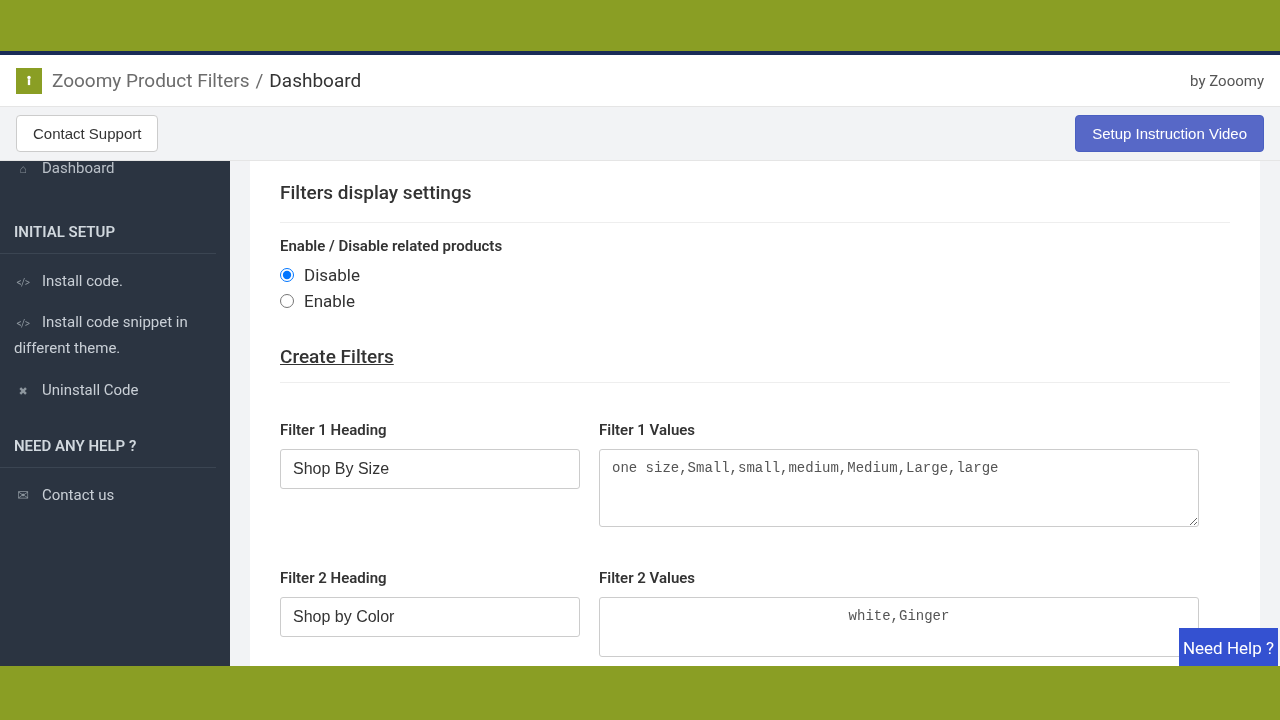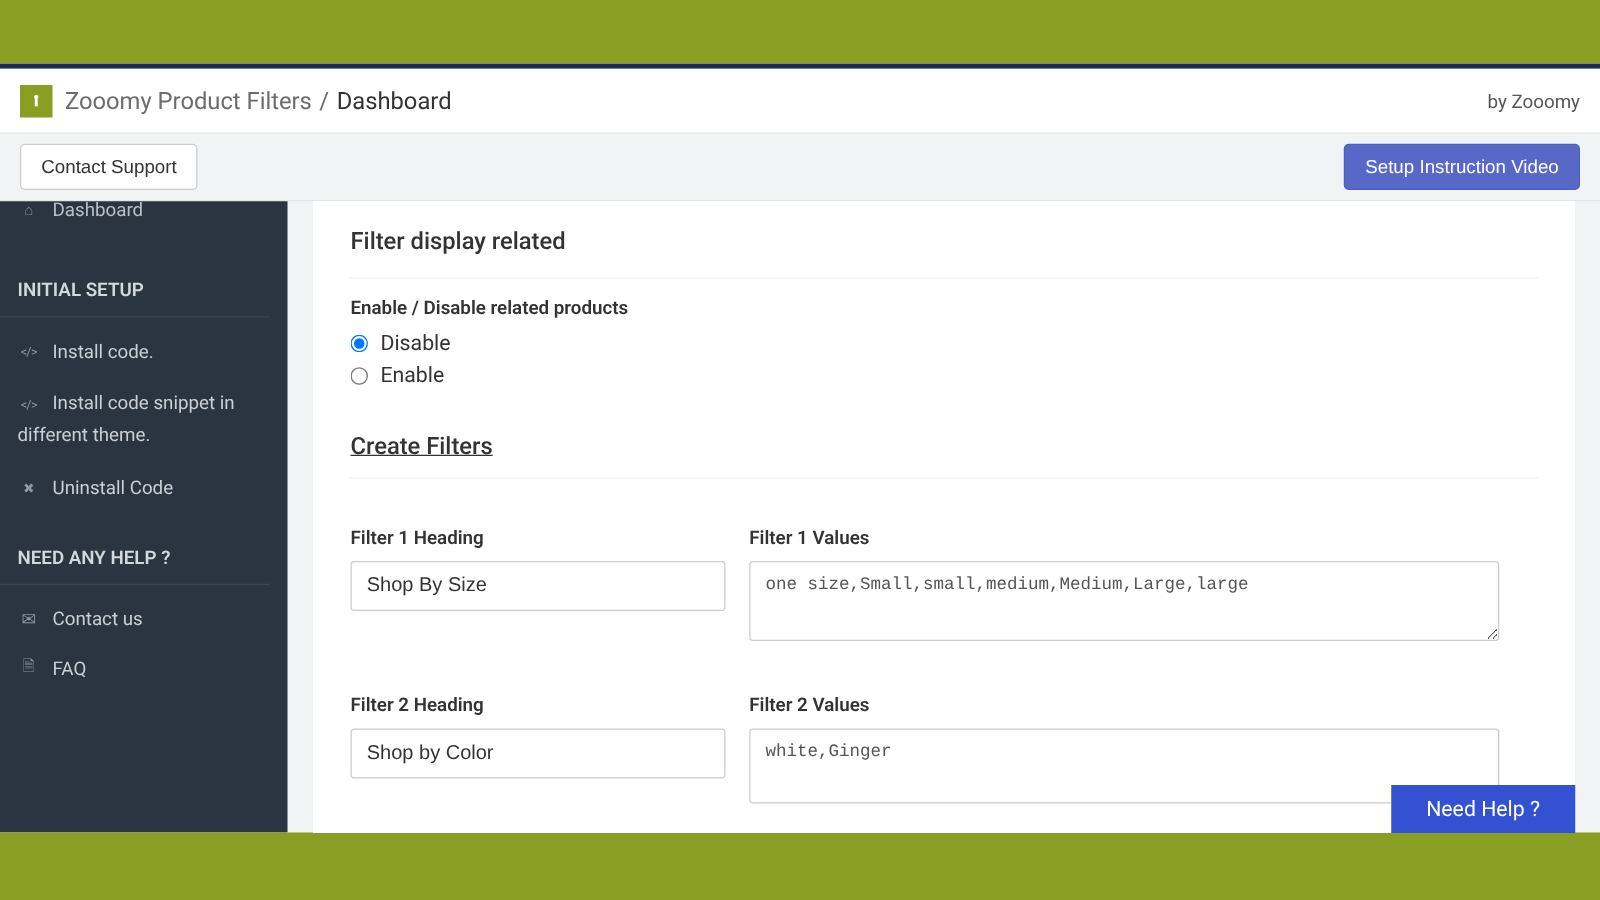--- a/index.html
+++ b/index.html
@@ -207,37 +207,37 @@
   }
   .textarea {
     width: 100%;
     border: 1px solid #ccc;
     border-radius: 3px;
     padding: 10px 12px;
     font-family: "Courier New", monospace;
     font-size: 14px;
     color: #555;
     resize: both;
-    height: 64px;
+    height: 78px;
   }
   .bottom-green {
     position: absolute;
     bottom: 0;
     left: 0;
     right: 0;
     height: 54px;
     background: #8a9e24;
   }
   .need-help {
     position: absolute;
     bottom: 54px;
-    right: 20px;
+    right: 2px;
     background: #3451d1;
     color: #fff;
-    padding: 10px 28px 8px;
+    padding: 10px 4px 8px;
     font-size: 17px;
     cursor: pointer;
   }
   .code-ico::before { content: "</>"; font-size: 10px; letter-spacing: -0.5px;}
   .x-ico::before { content: "✖"; font-size: 11px;}
   .mail-ico::before { content: "✉"; }
   .page-ico::before { content: "🗎"; font-size: 12px;}
   .dash-ico::before { content: "⌂"; font-size: 12px;}
 </style>
 </head>
@@ -287,29 +287,25 @@
       <span>Uninstall Code</span>
     </div>
 
     <div class="side-section">NEED ANY HELP ?</div>
 
     <div class="side-item">
       <span class="ico mail-ico"></span>
       <span>Contact us</span>
     </div>
 
-    <div class="side-item">
-      <span class="ico page-ico"></span>
-      <span>FAQ</span>
-    </div>
   </div>
 
   <div class="main">
     <div class="card">
-      <div class="section-title">Filter display related</div>
+      <div class="section-title">Filters display settings</div>
       <hr class="hr">
       <div class="field-label">Enable / Disable related products</div>
 
       <label class="radio-row">
         <input type="radio" name="ed" checked="" style="">
         <span>Disable</span>
       </label>
       <label class="radio-row">
         <input type="radio" name="ed" style="">
         <span>Enable</span>
@@ -329,21 +325,21 @@
         </div>
       </div>
 
       <div class="filter-row">
         <div class="filter-col-left">
           <div class="col-label">Filter 2 Heading</div>
           <input class="text-input" value="Shop by Color" style="">
         </div>
         <div class="filter-col-right">
           <div class="col-label">Filter 2 Values</div>
-          <textarea class="textarea" style="height: 60px;">white,Ginger</textarea>
+          <textarea class="textarea" style="height: 60px; text-align: center;">white,Ginger</textarea>
         </div>
       </div>
 
     </div>
   </div>
 </div>
 
 <div class="need-help">Need Help ?</div>
 <div class="bottom-green"></div>
 

